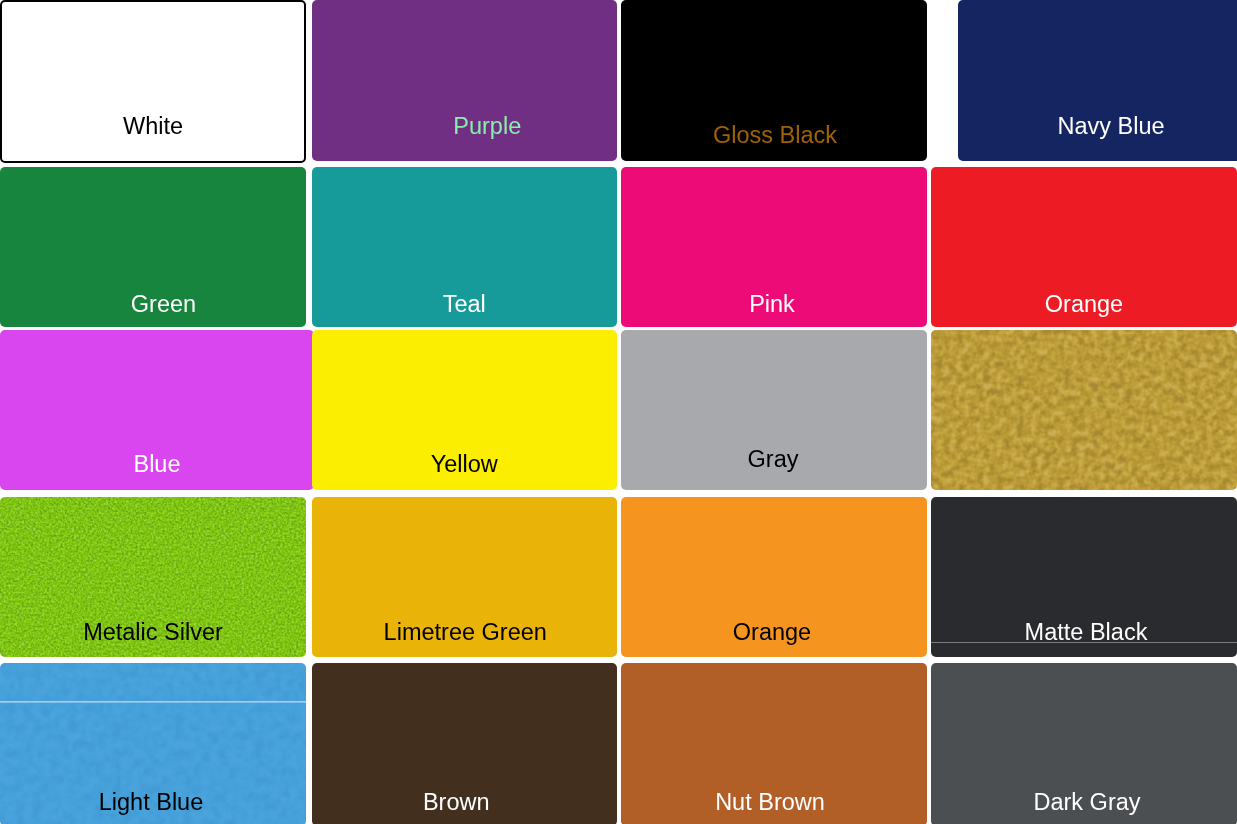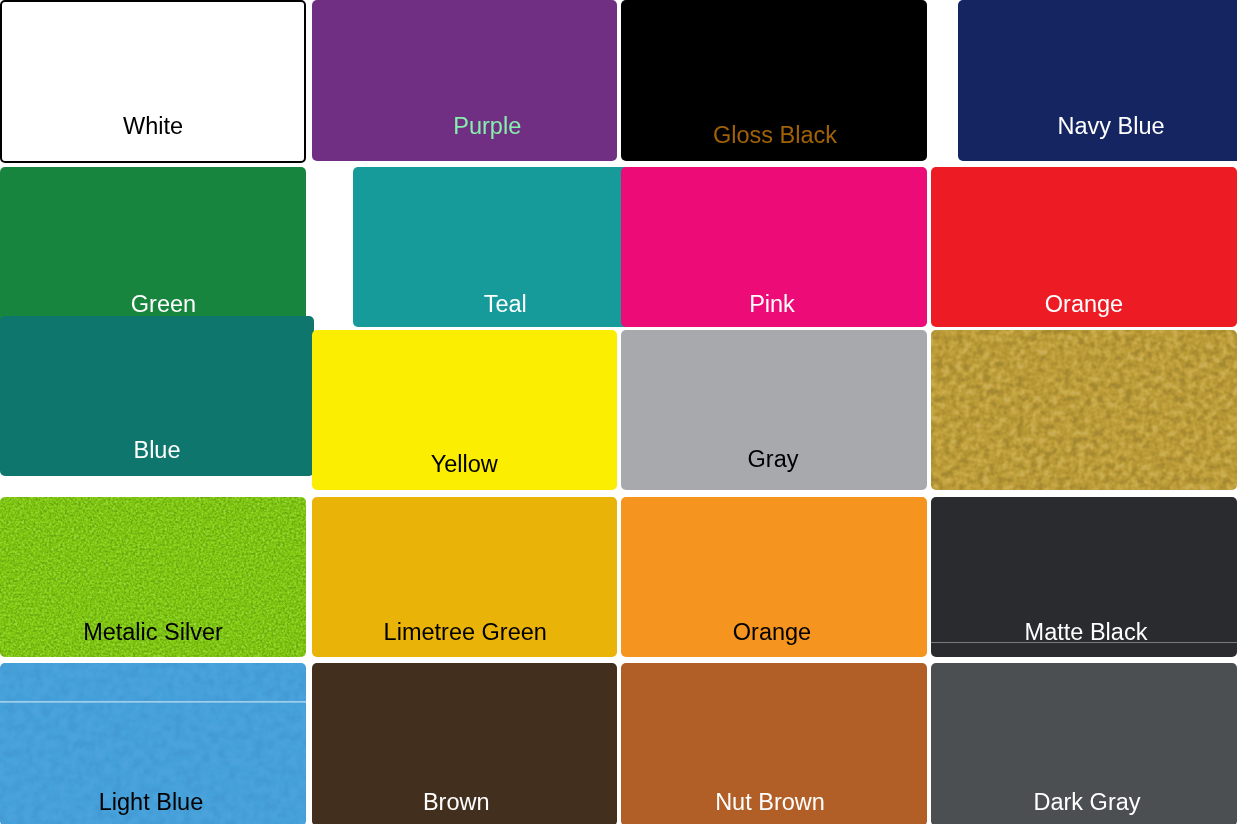--- a/index.html
+++ b/index.html
@@ -57,30 +57,30 @@
   </div>
   <div class="swatch" style="left:621px;top:0px;width:306px;height:161px;background:#000000;">
     <div class="name" style="top:114.8px;color:#a16207;transform:translateX(1px);margin-top:9px;">Gloss Black</div>
   </div>
   <div class="swatch" style="left:958px;top:0px;width:306px;height:161px;background:#142561;">
     <div class="name" style="top:114.8px;color:#ffffff;">Navy Blue</div>
   </div>
   <div class="swatch" style="left:0px;top:167px;width:306px;height:160px;background:#18853e;">
     <div class="name" style="top:125.8px;color:#ffffff;padding-left:21px;">Green</div>
   </div>
-  <div class="swatch" style="left:311.5px;top:167px;width:305.5px;height:160px;background:#169a9a;margin-left:41px;">
+  <div class="swatch" style="left:311.5px;top:167px;width:305.5px;height:160px;background:#169a9a;">
     <div class="name" style="top:125.8px;color:#ffffff;">Teal</div>
   </div>
   <div class="swatch" style="left:621px;top:167px;width:306px;height:160px;background:#ed0b78;">
     <div class="name" style="top:125.8px;color:#ffffff;transform:translateX(-2px);">Pink</div>
   </div>
   <div class="swatch" style="left:931px;top:167px;width:306px;height:160px;background:#ed1c24;">
     <div class="name" style="top:125.8px;color:#ffffff;">Orange</div>
   </div>
-  <div class="swatch" style="left:0px;top:316px;width:314px;height:160px;background:#0f766e;">
+  <div class="swatch" style="left:0px;top:330px;width:314px;height:160px;background:#d946ef;">
     <div class="name" style="top:122.8px;color:#ffffff;">Blue</div>
   </div>
   <div class="swatch" style="left:311.5px;top:330px;width:305.5px;height:160px;background:#fcee00;">
     <div class="name" style="top:122.8px;color:#000000;">Yellow</div>
   </div>
   <div class="swatch" style="left:621px;top:330px;width:306px;height:160px;background:#a7a9ad;">
     <div class="name" style="top:118px;color:#000000;transform:translateX(-1px);">Gray</div>
   </div>
   <div class="swatch" style="left:931px;top:330px;width:306px;height:160px;background:#c0a03c;">
     <svg class="tex gold" width="306" height="160" viewBox="0 0 72.86 38.10" preserveAspectRatio="none">

